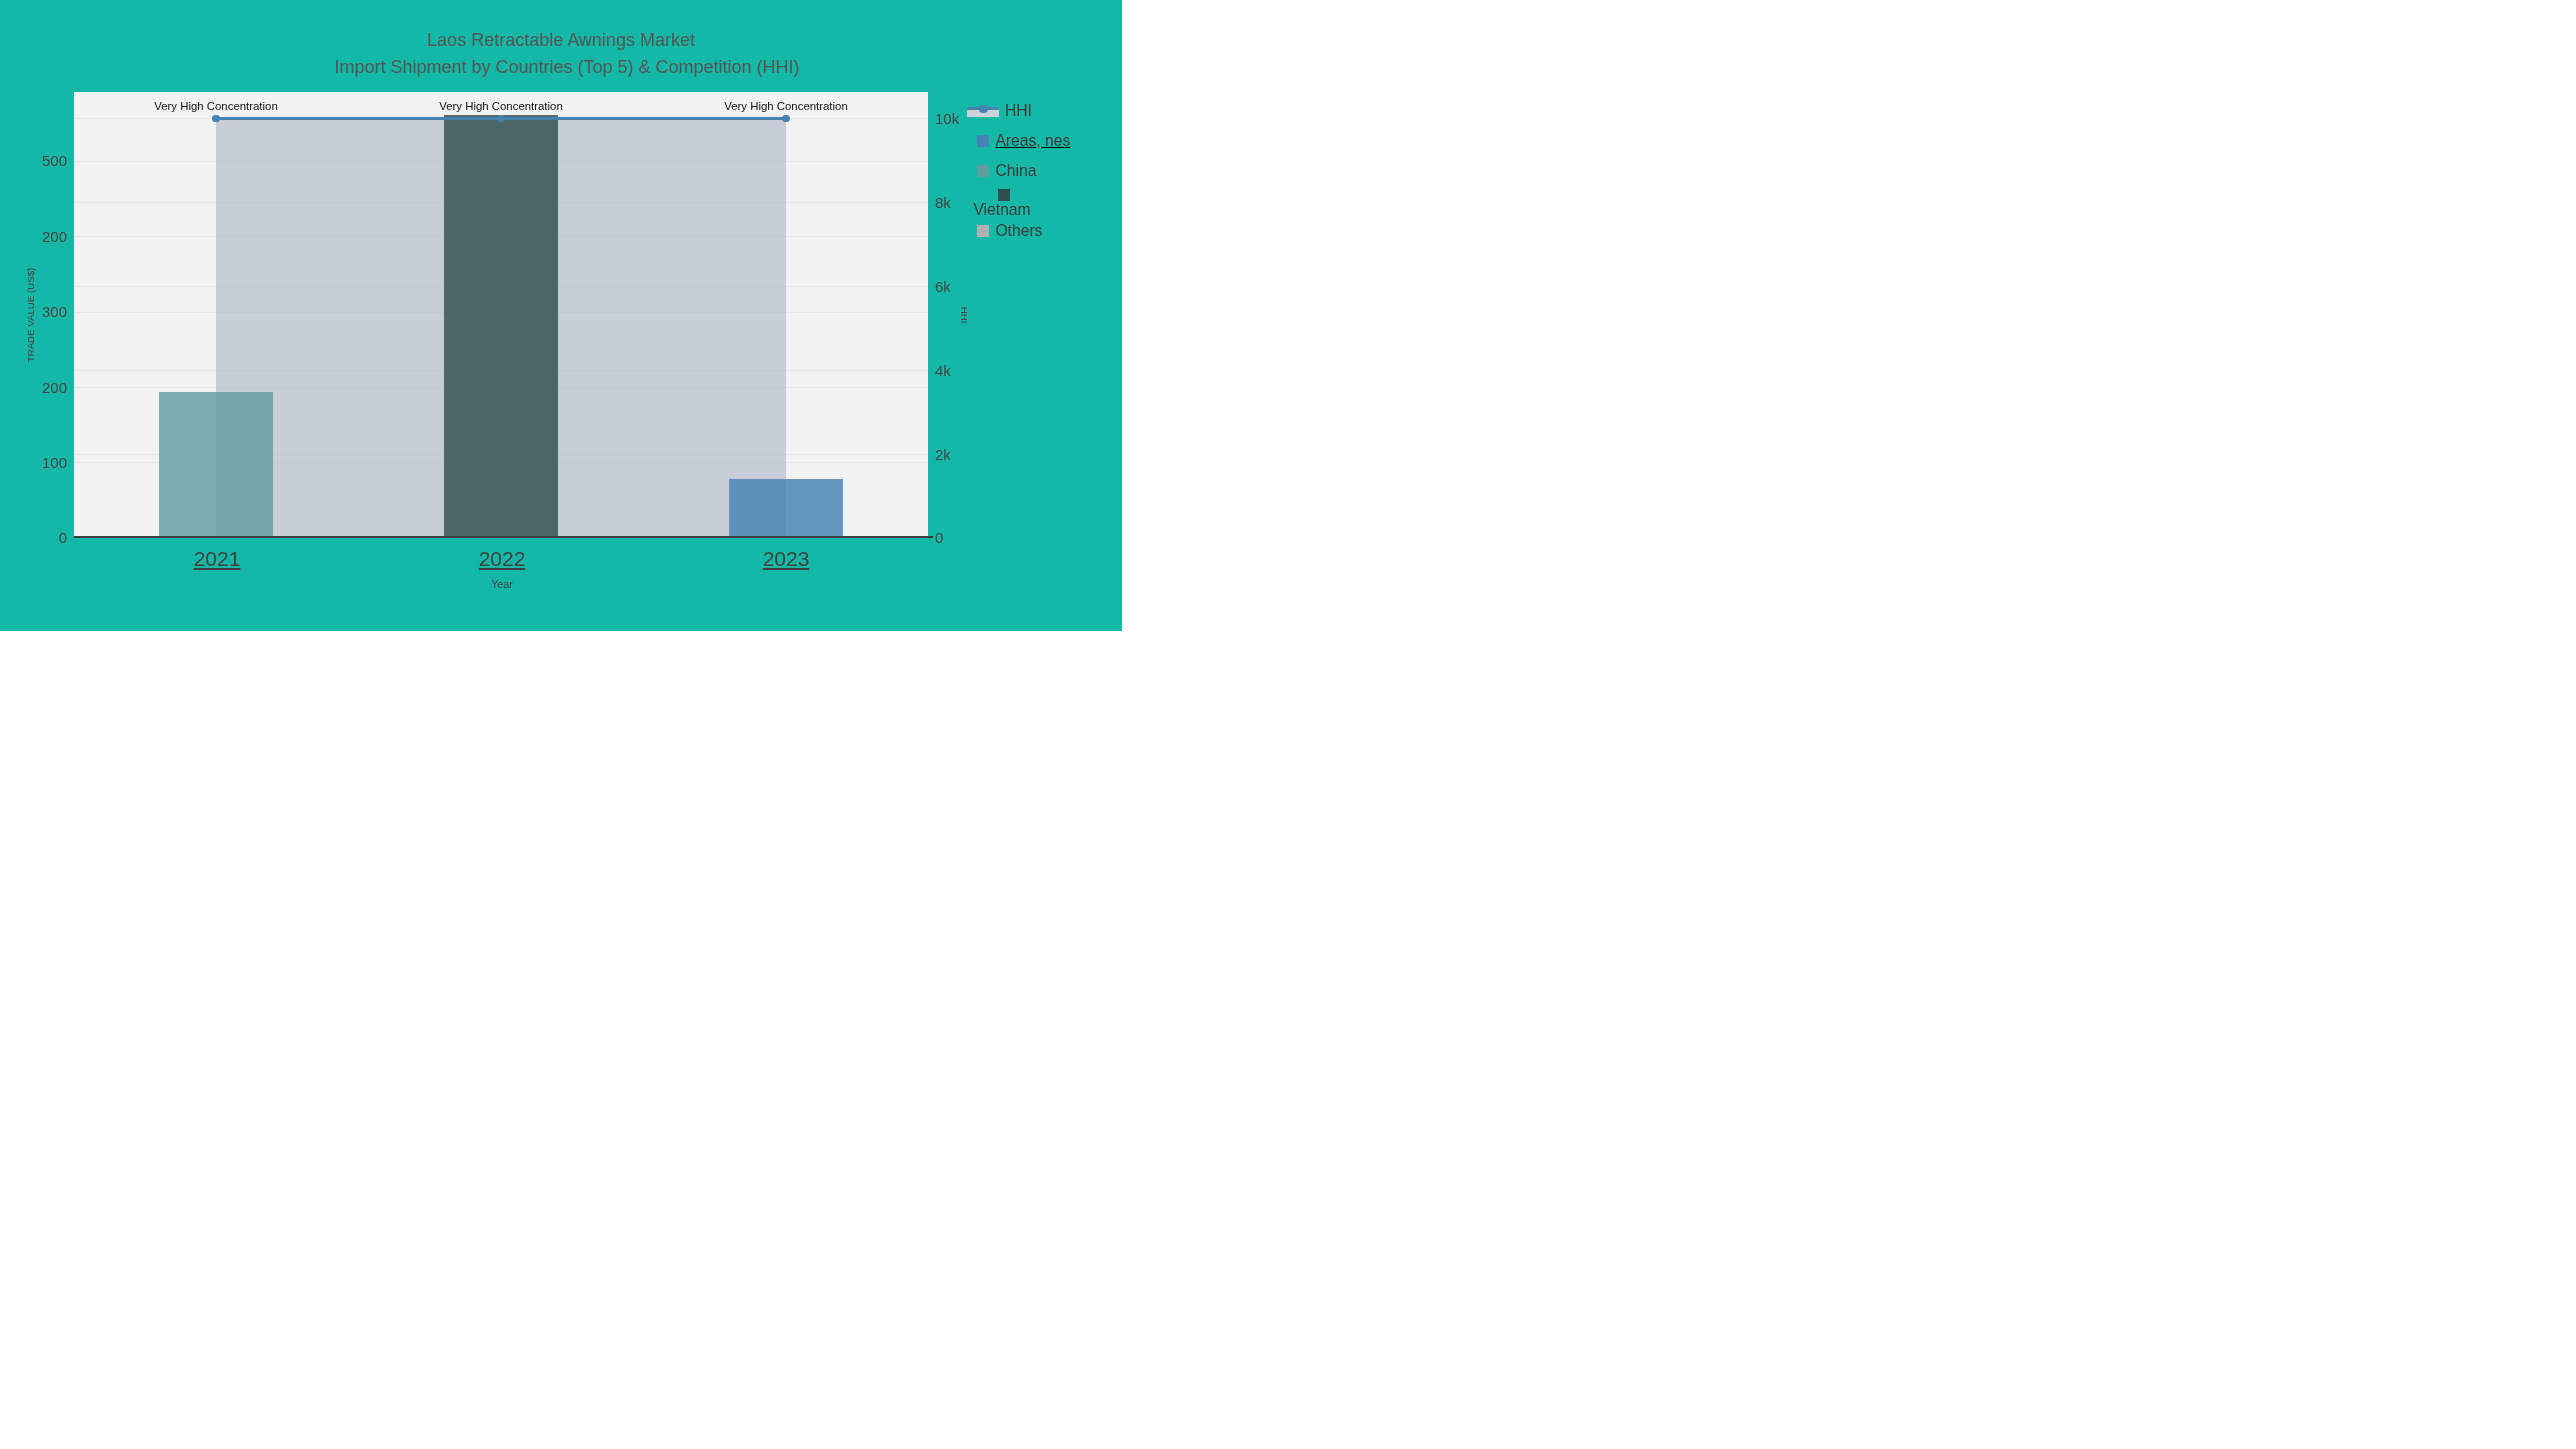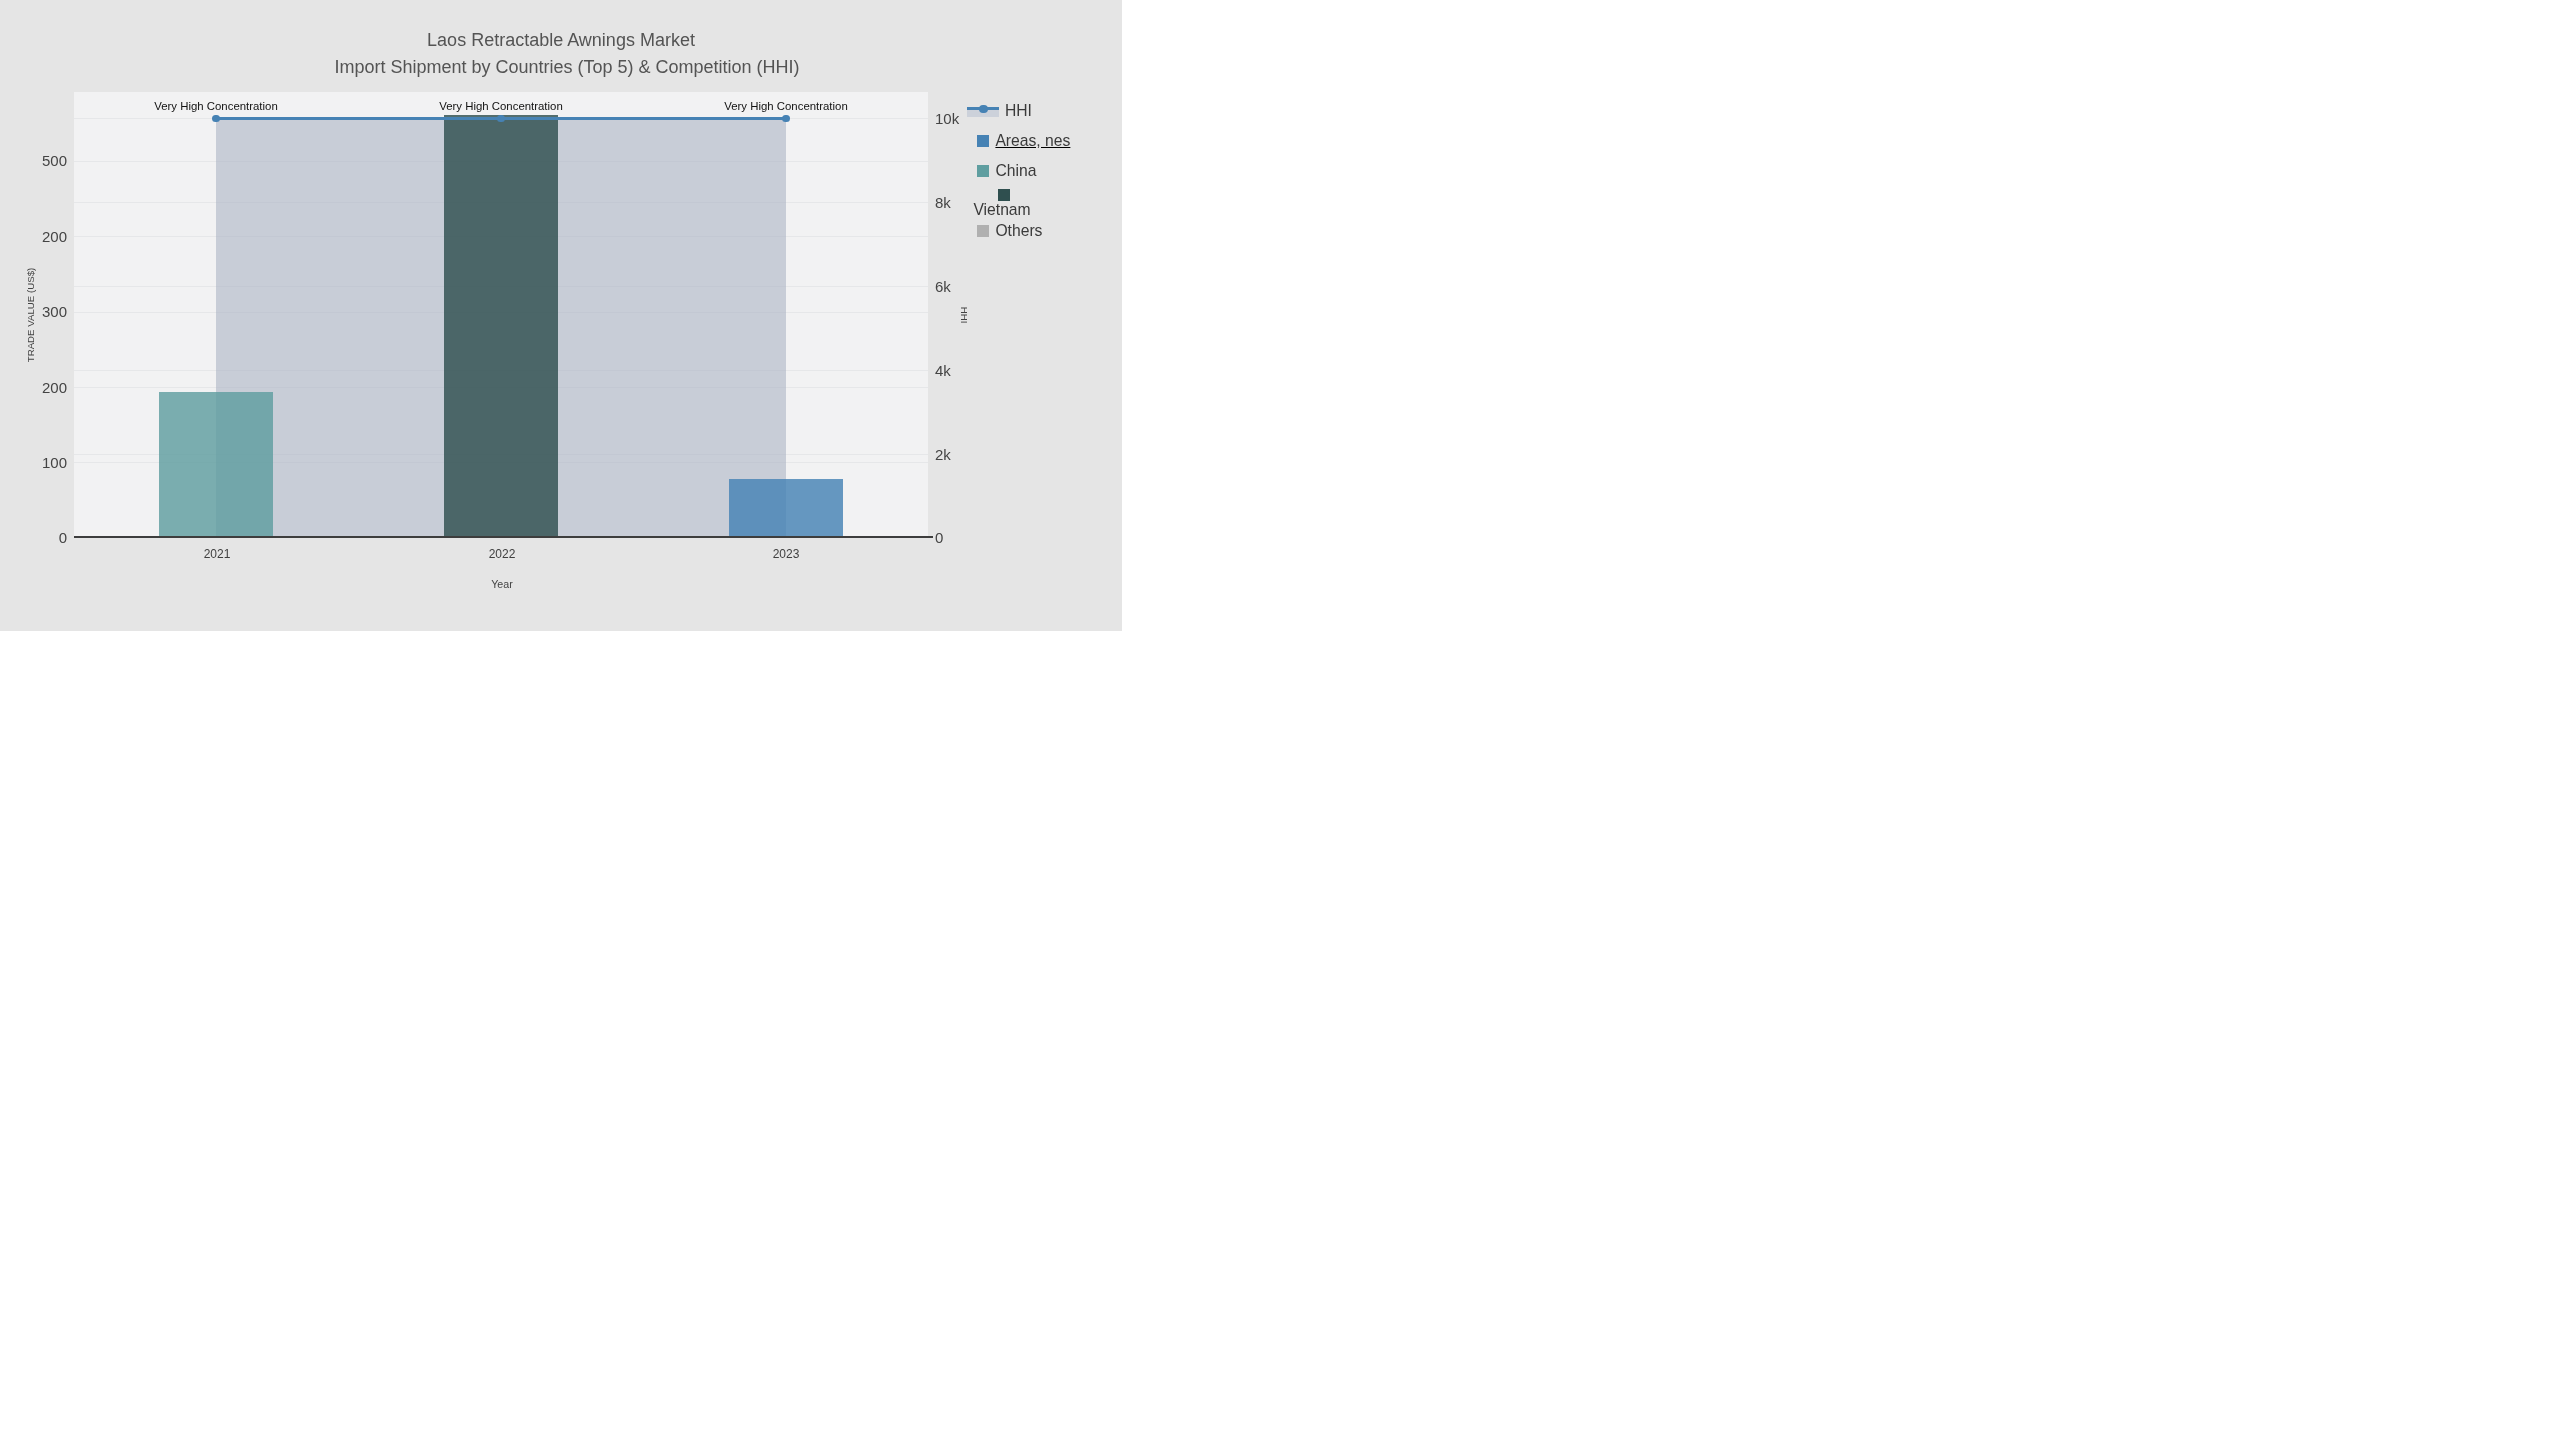--- a/index.html
+++ b/index.html
@@ -1,33 +1,33 @@
 <!DOCTYPE html>
 <html style="font-size:11.4px"><head>
 <meta charset="utf-8">
 <style>
   html,body{margin:0;padding:0;background:#ffffff;}
   .fig{
-    position:relative;width:1122px;height:631px;background:#e5e5e5;
+    position:relative;width:1122px;height:631px;background:#14b8a6;
     font-family:"Liberation Sans","DejaVu Sans",sans-serif;overflow:hidden;
   }
   .title-block{position:absolute;left:0;top:27px;width:1122px;text-align:center;color:#545454;}
   .title-line1{font-size:18px;line-height:26.5px;}
   .title-line2{font-size:18px;line-height:26.5px;padding-left:12px;}
   .plot{position:absolute;left:74px;top:92px;width:854px;height:446px;background:#f2f2f3;}
   .gridline{position:absolute;left:0;width:100%;height:0.7px;background:#e6e7e9;}
   .hhi-band{position:absolute;}
   .bar{position:absolute;opacity:0.82;}
   .hhi-line{position:absolute;height:2.9px;border-radius:1.4px;}
   .hhi-marker{position:absolute;width:7.9px;height:7.9px;border-radius:50%;}
   .annotation{position:absolute;transform:translate(-50%,-50%);font-size:11.4px;font-weight:500;color:#111111;white-space:nowrap;}
   .baseline{position:absolute;height:2.1px;background:#3d3d3d;}
   .ytick-left{position:absolute;width:44px;text-align:right;font-size:15px;color:#444444;transform:translateY(-50%);}
   .ytick-right{position:absolute;text-align:left;font-size:15px;color:#444444;transform:translateY(-50%);}
-  .xtick{position:absolute;transform:translateX(-50%);font-size:12px;color:#404040;white-space:nowrap;}
+  .xtick{position:absolute;transform:translateX(-50%);font-size:21px;color:#404040;white-space:nowrap;text-decoration:underline;}
   .axis-title{position:absolute;font-size:9.7px;color:#444444;white-space:nowrap;}
   .axis-title-y{transform:translate(-50%,-50%) rotate(-90deg);}
   .axis-title-y2{transform:translate(-50%,-50%) rotate(90deg);}
   .axis-title-x{transform:translateX(-50%);}
   .legend{position:absolute;left:967px;top:99px;}
   .legend-item{position:absolute;left:0;height:24px;display:flex;align-items:center;cursor:pointer;}
   .legend-swatch{width:12px;height:12px;margin-left:10px;flex:0 0 auto;}
   .legend-hhi-symbol{position:relative;width:31.5px;height:14.3px;flex:0 0 auto;}
   .legend-hhi-band{position:absolute;left:0;top:5px;width:31.5px;height:8.6px;background:#ccd1da;}
   .legend-hhi-line{position:absolute;left:0;top:3.6px;width:31.5px;height:2.9px;background:#4682B4;}

